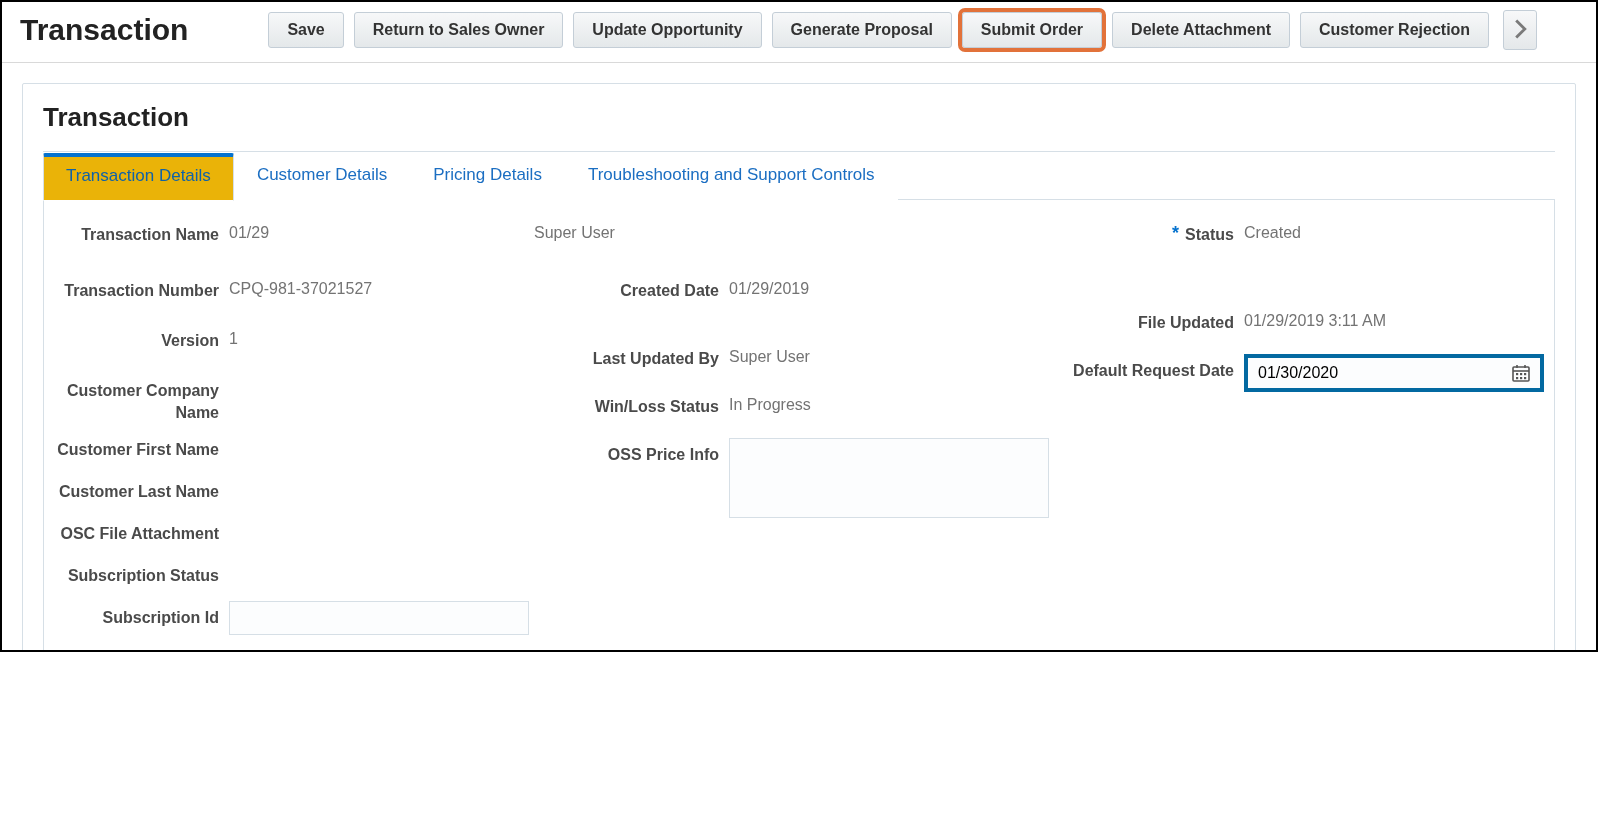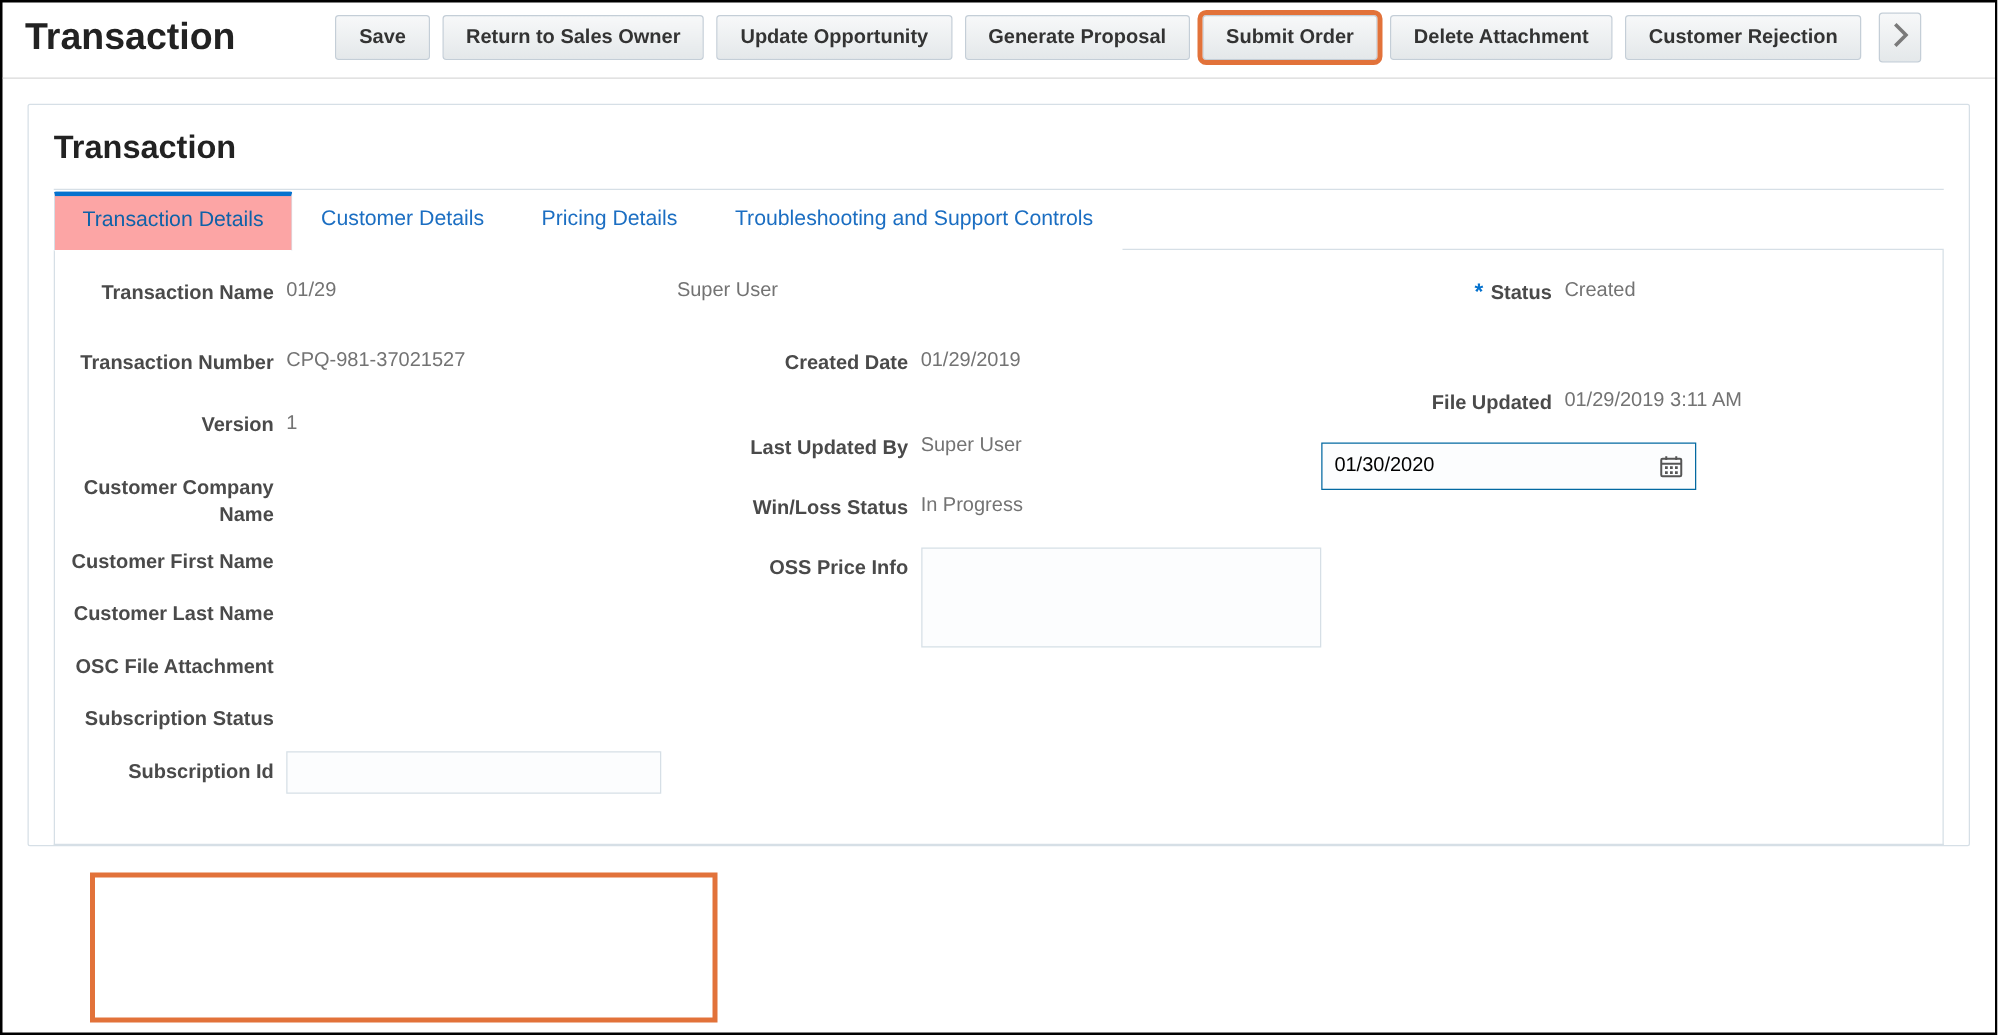--- a/index.html
+++ b/index.html
@@ -5,21 +5,21 @@
   * { box-sizing: border-box; margin: 0; padding: 0; }
   body {
     font-family: "Segoe UI", Arial, sans-serif;
     background: #fff;
     color: #333;
     font-size: 15px;
   }
   .outer {
     border: 2px solid #000;
     width: 1598px;
-    height: 828px;
+    height: 652px;
     position: relative;
     overflow: hidden;
   }
   .header {
     display: flex;
     align-items: center;
     padding: 8px 18px 12px 18px;
     border-bottom: 1px solid #d9d9d9;
   }
   .page-title {
@@ -91,21 +91,21 @@
     cursor: pointer;
     border: 1px solid transparent;
     border-bottom: none;
   }
   .tab.active {
     border: 1px solid #d6dfe6;
     border-top: 4px solid #0572ce;
     border-bottom: 1px solid #fff;
     border-radius: 2px 2px 0 0;
     color: #0f62a8;
-    background: #fca5a5;
+    background: #eab308;
     position: relative;
     top: 1px;
     padding-top: 9px;
   }
   .tab-line {
     border-bottom: 1px solid #d6dfe6;
     flex: 1;
     align-self: flex-end;
     height: 1px;
   }
@@ -150,21 +150,21 @@
     border: 1px solid #d6dfe6;
     background: #fcfdfe;
     height: 34px;
     font-size: 16px;
     padding: 4px 8px;
     width: 300px;
   }
   .date-wrap {
     display: flex;
     align-items: center;
-    border: 1px solid #0369a1;
+    border: 4px solid #0369a1;
     background: #fcfdfe;
     height: 38px;
     width: 300px;
   }
   .date-wrap input {
     border: none;
     outline: none;
     background: transparent;
     font-size: 16px;
     padding: 4px 10px;
@@ -305,20 +305,21 @@
                 <span class="req-mark">*</span>
                 <span>Status</span>
               </div>
               <div class="field-value">Created</div>
             </div>
             <div class="field" style="margin-top:56px;">
               <div class="field-label wide2">File Updated</div>
               <div class="field-value">01/29/2019 3:11 AM</div>
             </div>
             <div class="field" style="margin-top:16px;">
+              <div class="field-label wide2">Default Request Date</div>
               <div class="date-wrap">
                 <input type="text" value="01/30/2020" style="">
                 <span class="cal-icon">
                   <svg width="20" height="20" viewBox="0 0 20 20">
                     <rect x="2" y="4" width="16" height="14" rx="1" fill="none" stroke="#555" stroke-width="1.6"></rect>
                     <line x1="2" y1="8" x2="18" y2="8" stroke="#555" stroke-width="1.6"></line>
                     <line x1="6" y1="2" x2="6" y2="5" stroke="#555" stroke-width="1.6"></line>
                     <line x1="14" y1="2" x2="14" y2="5" stroke="#555" stroke-width="1.6"></line>
                     <rect x="5" y="10" width="2.2" height="2.2" fill="#555"></rect>
                     <rect x="9" y="10" width="2.2" height="2.2" fill="#555"></rect>

